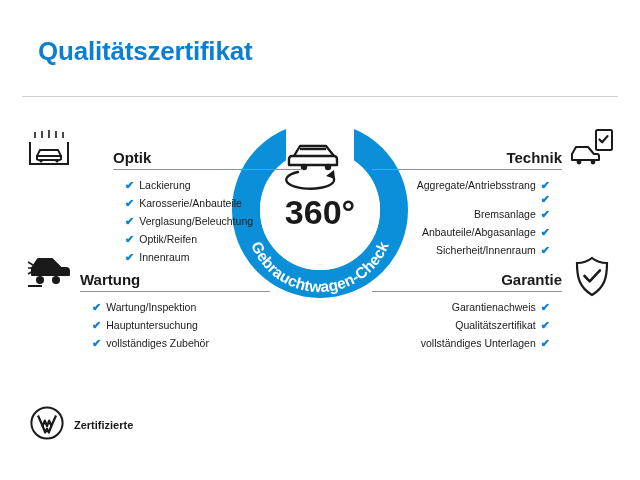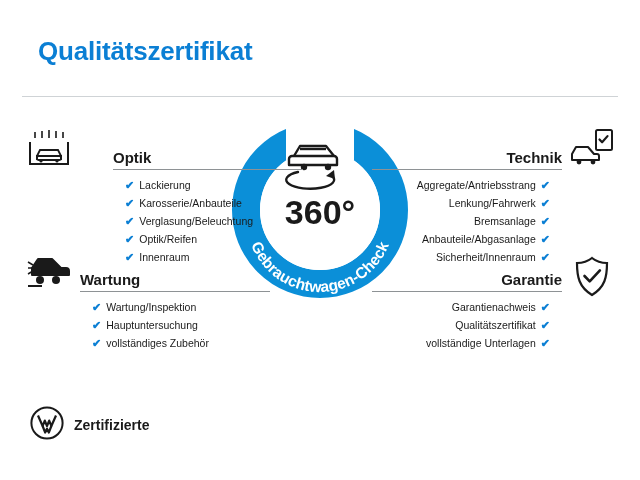--- a/index.html
+++ b/index.html
@@ -122,21 +122,21 @@
   
   .footer {
     position: absolute;
     left: 30px;
     top: 406px;
     display: flex;
     align-items: center;
   }
   .footer-text {
     margin-left: 10px;
-    font-size: 14px;
+    font-size: 11px;
     font-weight: bold;
     color: #1a1a1a;
     line-height: 15px;
     white-space: nowrap;
   }
   .footer-text .l2 { display: block; }
 </style>
 </head>
 <body>
 
@@ -289,21 +289,20 @@
     <div class="block-head">
       <div class="block-title">Technik</div>
       <div class="head-rule"></div>
     </div>
     <div class="items">
       <div class="item">
           <span>Aggregate/Antriebsstrang</span>
           <span class="chk">✔</span>
         </div>
       <div class="item">
-          <span>Lenkung/Fahrwerk</span>
           <span class="chk">✔</span>
         </div>
       <div class="item">
           <span>Bremsanlage</span>
           <span class="chk">✔</span>
         </div>
       <div class="item">
           <span>Anbauteile/Abgasanlage</span>
           <span class="chk">✔</span>
         </div>
@@ -322,21 +321,21 @@
     <div class="items">
       <div class="item">
           <span>Garantienachweis</span>
           <span class="chk">✔</span>
         </div>
       <div class="item">
           <span>Qualitätszertifikat</span>
           <span class="chk">✔</span>
         </div>
       <div class="item">
-          <span>vollständige Unterlagen</span>
+          <span>vollständiges Unterlagen</span>
           <span class="chk">✔</span>
         </div>
     </div>
   </div>
 
   <div class="footer">
     <div>
       <svg width="34" height="34" viewBox="0 0 34 34">
         <circle cx="17" cy="17" r="15.6" fill="none" stroke="#1a1a1a" stroke-width="2"></circle>
         <path d="M8 9.5 L12.6 20 L14.8 14.6 L17 20 L19.2 14.6 L21.4 20 L26 9.5" fill="none" stroke="#1a1a1a" stroke-width="2.2" stroke-linejoin="round"></path>

